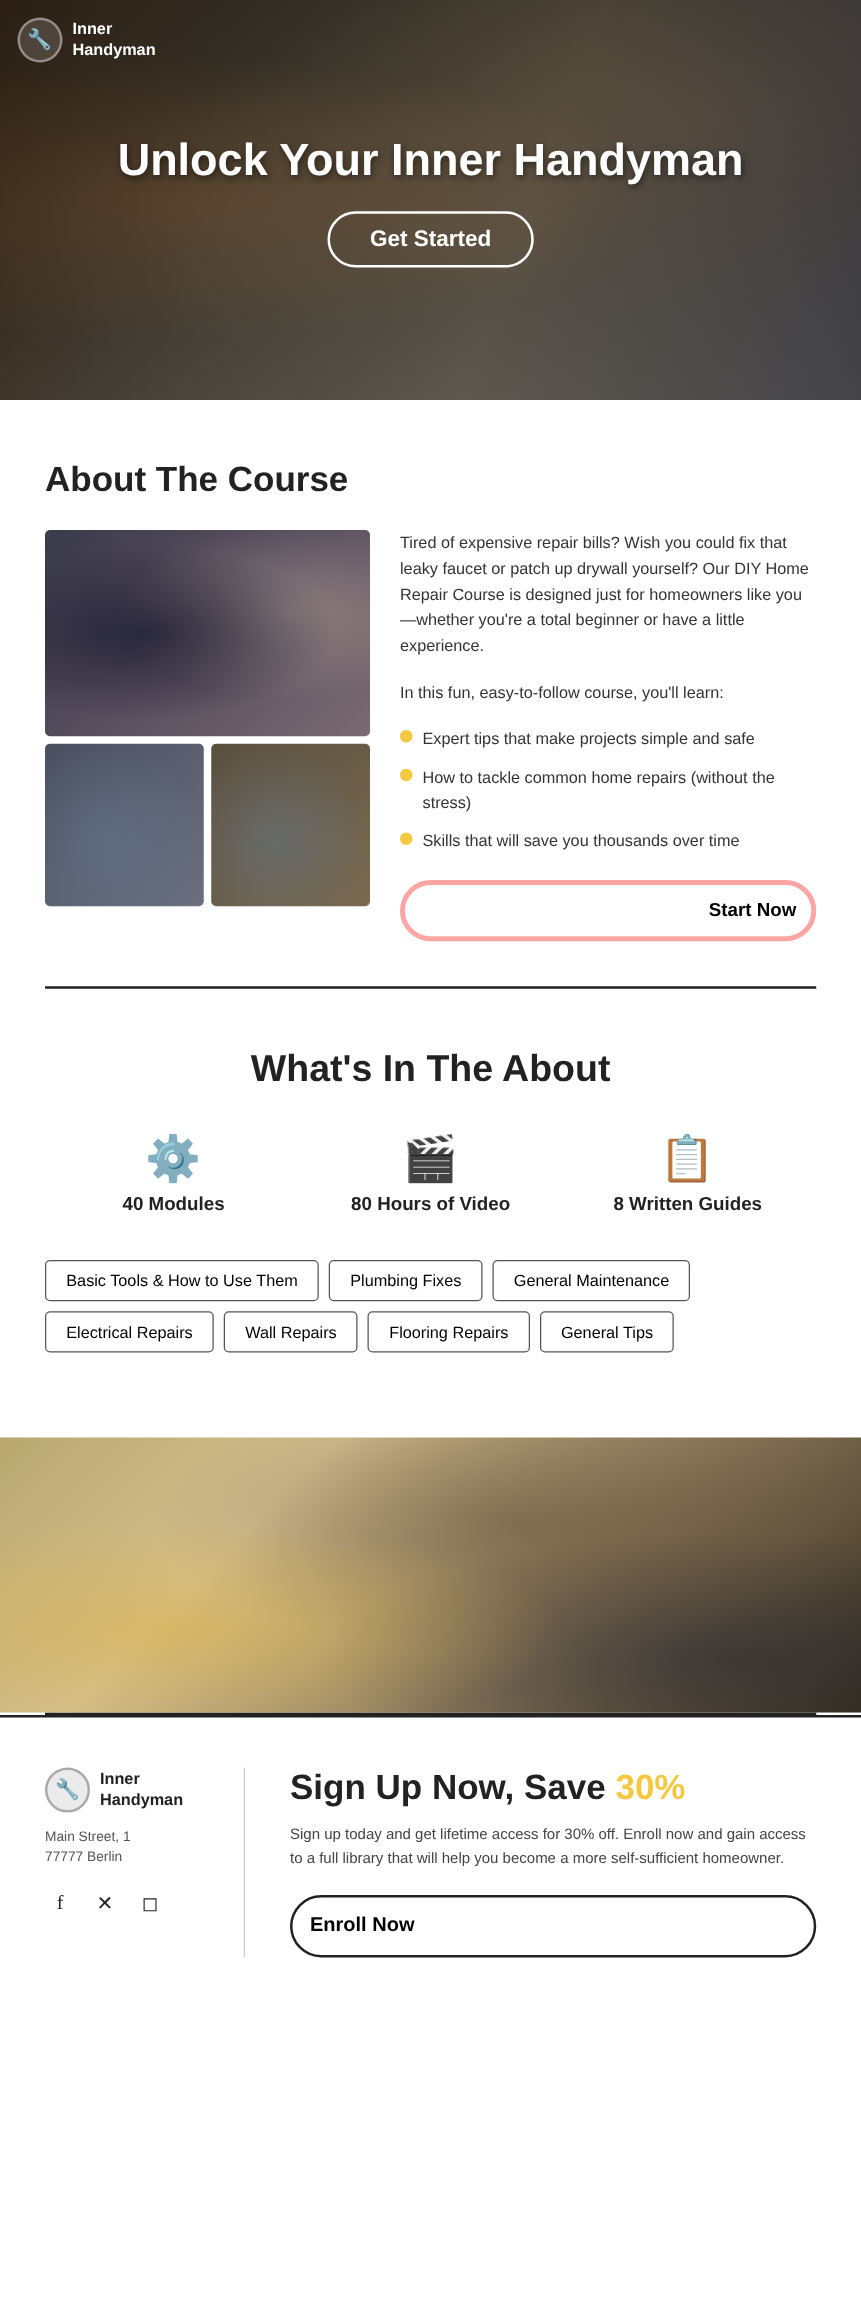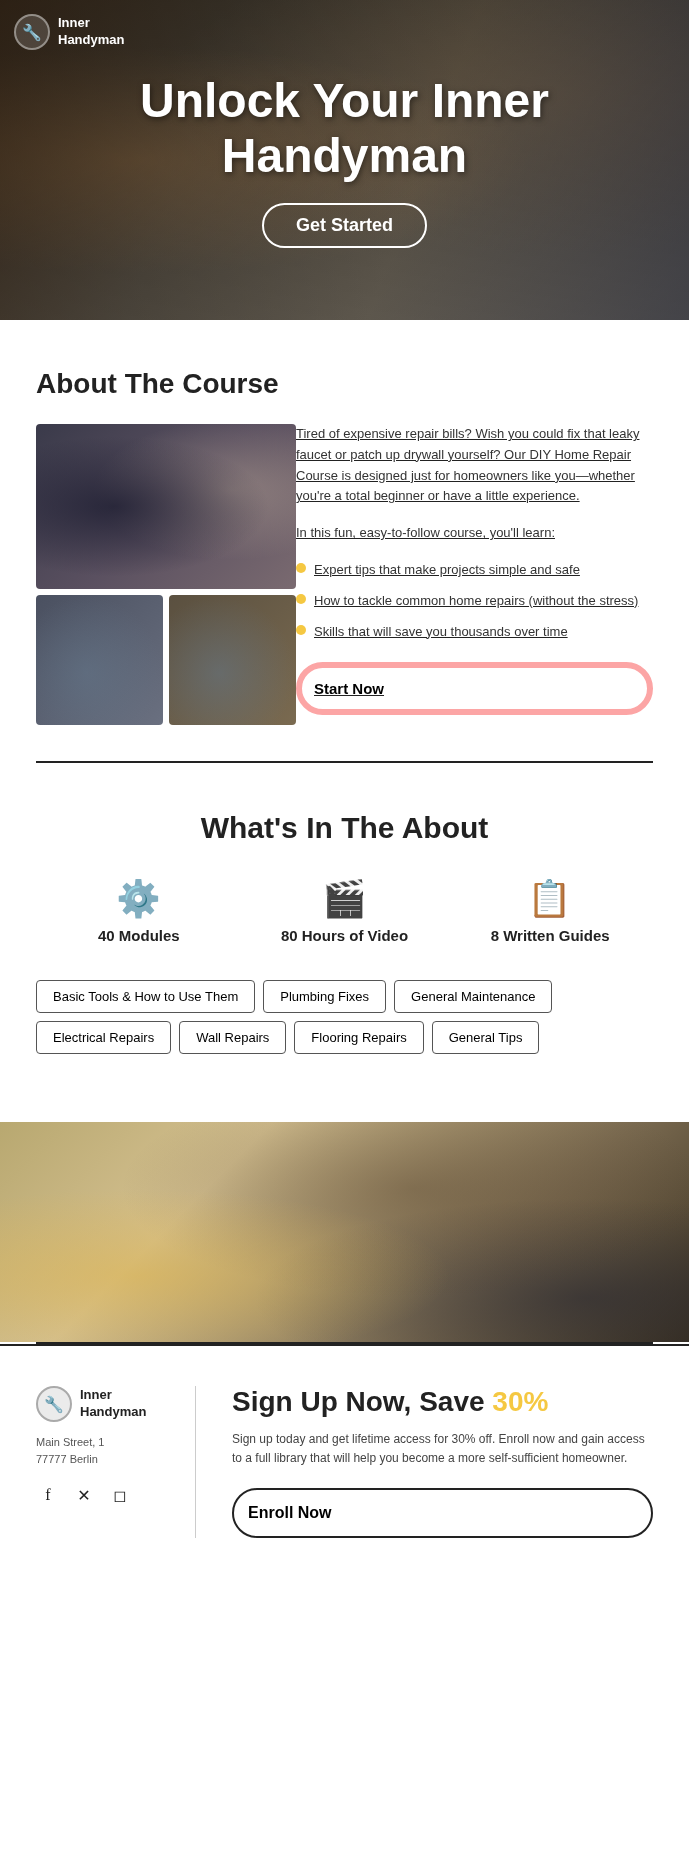--- a/index.html
+++ b/index.html
@@ -52,21 +52,21 @@
       font-family: sans-serif;
     }
     .hero-content {
       position: relative;
       z-index: 2;
       text-align: center;
       padding: 0 40px;
     }
     .hero-heading {
       color: #fff;
-      font-size: 48px;
+      font-size: 36px;
       font-weight: 900;
       font-family: sans-serif;
       text-shadow: 1px 2px 6px rgba(0,0,0,0.5);
       margin-bottom: 20px;
     }
     .hero-btn {
       display: inline-block;
       padding: 10px 32px;
       border: 2px solid #fff;
       border-radius: 30px;
@@ -84,21 +84,21 @@
       border-radius: 31px;
     }
     .about-heading {
       font-size: 28px;
       font-weight: 900;
       font-family: sans-serif;
       margin-bottom: 24px;
     }
     .about-inner {
       display: flex;
-      text-decoration: underline;
+      gap: 24px;
     }
     .about-images {
       flex: 0 0 260px;
     }
     .about-images-top {
       width: 100%;
       height: 165px;
       background: linear-gradient(135deg, #3a3a4a 0%, #5a5060 50%, #7a6a70 100%);
       border-radius: 4px;
       margin-bottom: 6px;
@@ -147,28 +147,28 @@
       flex: 0 0 10px;
       width: 10px; height: 10px;
       border-radius: 50%;
       background: #f5c842;
       margin-top: 3px;
     }
     .start-btn {
       display: block;
       width: 100%;
       padding: 12px;
-      border: 6px solid #fca5a5;
+      border: 4px solid #fca5a5;
       border-radius: 30px;
       background: transparent;
       font-size: 15px;
       font-family: sans-serif;
       font-weight: 600;
       cursor: pointer;
-      text-align: left;
+      text-align: right;
     }
 
     
     .divider {
       border: none;
       border-top: 2px solid #222;
       margin: 0 36px;
     }
 
     

